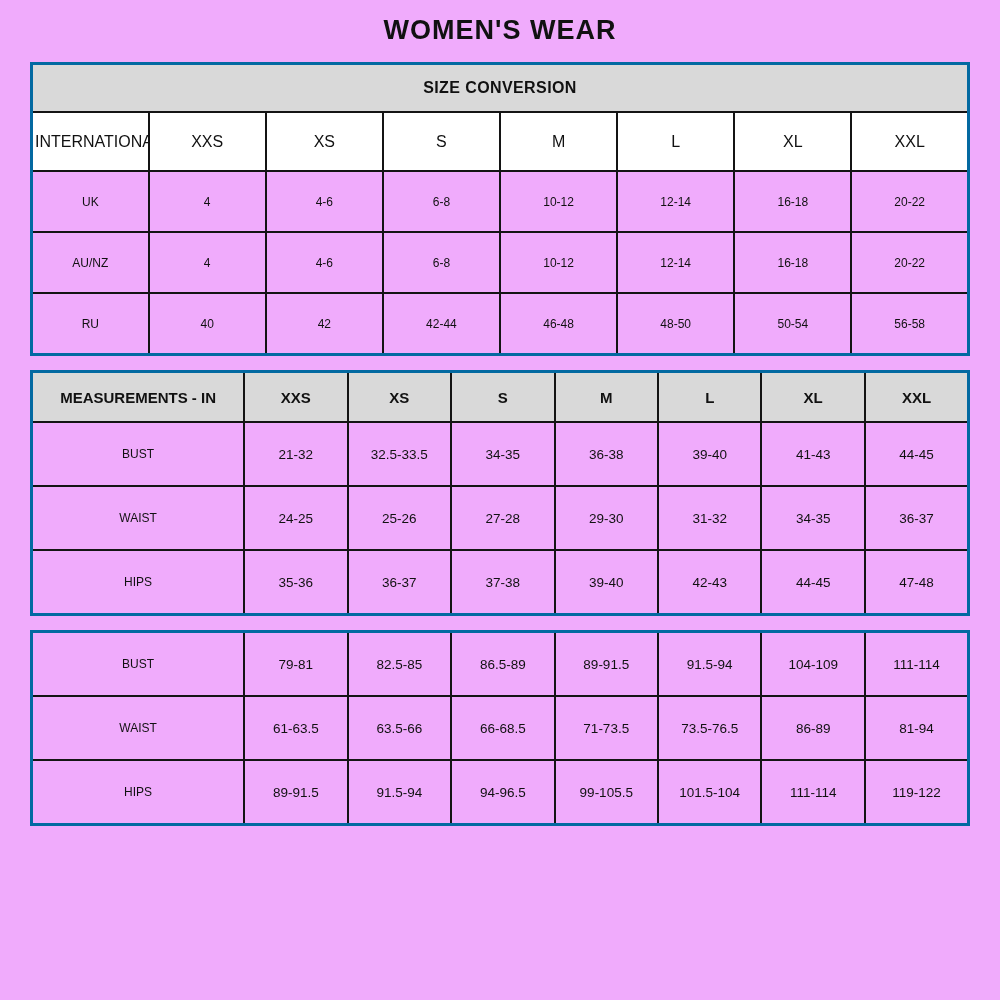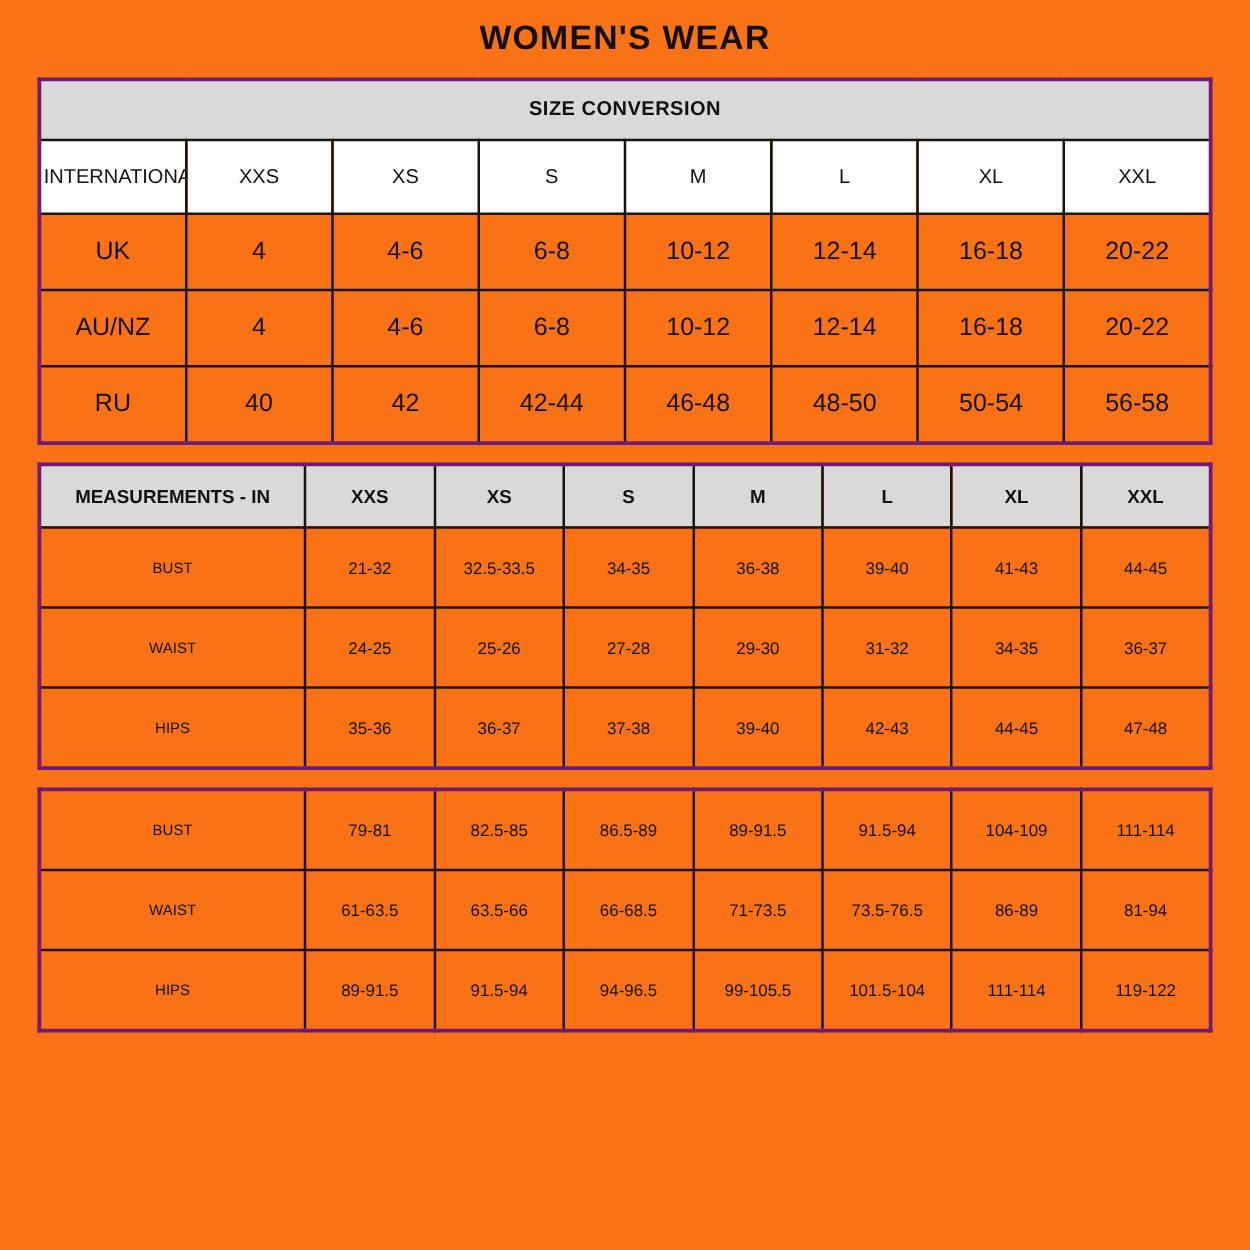--- a/index.html
+++ b/index.html
@@ -7,35 +7,35 @@
     padding: 0;
     background: #ffffff;
     font-family: "Liberation Sans", sans-serif;
     color: #111111;
   }
   .page {
     width: 1000px;
     height: 1000px;
     box-sizing: border-box;
     padding: 0 30px;
-    background: #f97316;
+    background: #f0abfc;
   }
   .page-title {
     text-align: center;
     font-size: 27px;
     font-weight: bold;
     letter-spacing: 1px;
     margin: 0;
     padding: 15px 0 16px 0;
   }
   table {
     width: 100%;
     border-collapse: collapse;
     table-layout: fixed;
-    border: 3px solid #701a75;
+    border: 3px solid #0369a1;
   }
   td, th {
     border: 2px solid #141414;
     text-align: center;
     vertical-align: middle;
     padding: 2px;
     overflow: hidden;
   }
   .banner-cell {
     background: #d9d9d9;
@@ -48,21 +48,21 @@
   .t-size { margin-bottom: 14px; }
   .t-size th:first-child,
   .t-size td:first-child { width: 17.6%; }
   .t-size .header-row th {
     font-weight: normal;
     font-size: 16px;
     background: #ffffff;
     height: 53px;
   }
   .t-size td {
-    font-size: 20px;
+    font-size: 12px;
     height: 55px;
   }
   
   .t-meas { margin-bottom: 14px; }
   .t-meas th:first-child,
   .t-meas td:first-child { width: 22%; }
   .t-meas .header-row th {
     background: #d9d9d9;
     font-weight: bold;
     font-size: 15px;

